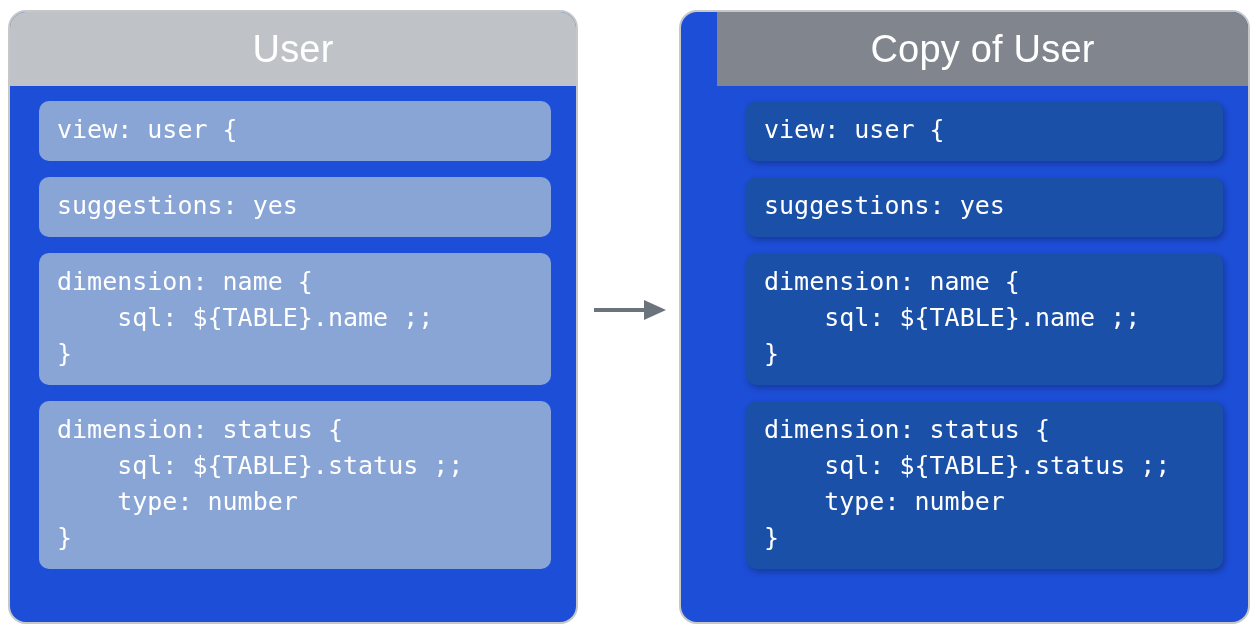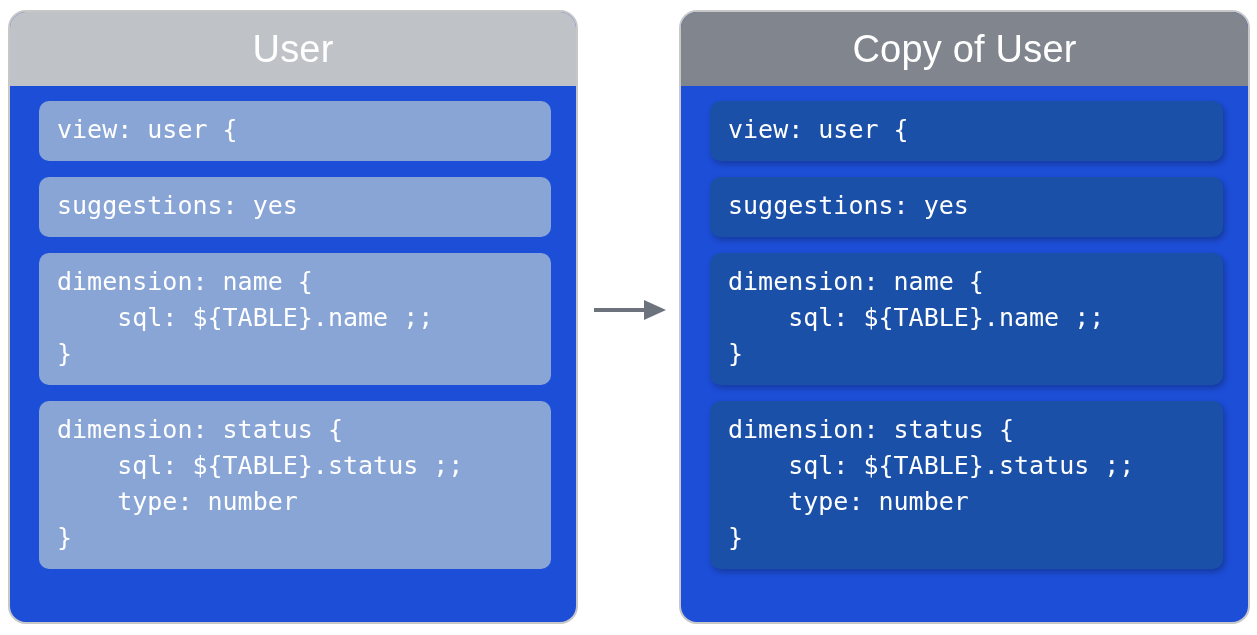--- a/index.html
+++ b/index.html
@@ -35,20 +35,21 @@
     left: 8px;
     top: 10px;
     width: 570px;
     height: 614px;
   }
   .panel-copy {
     left: 679px;
     top: 10px;
     width: 571px;
     height: 614px;
+    padding-left: 36px;
   }
 
   .panel-header {
     height: 74px;
     flex: 0 0 74px;
     display: flex;
     align-items: center;
     justify-content: center;
     color: #ffffff;
     font-size: 38px;

